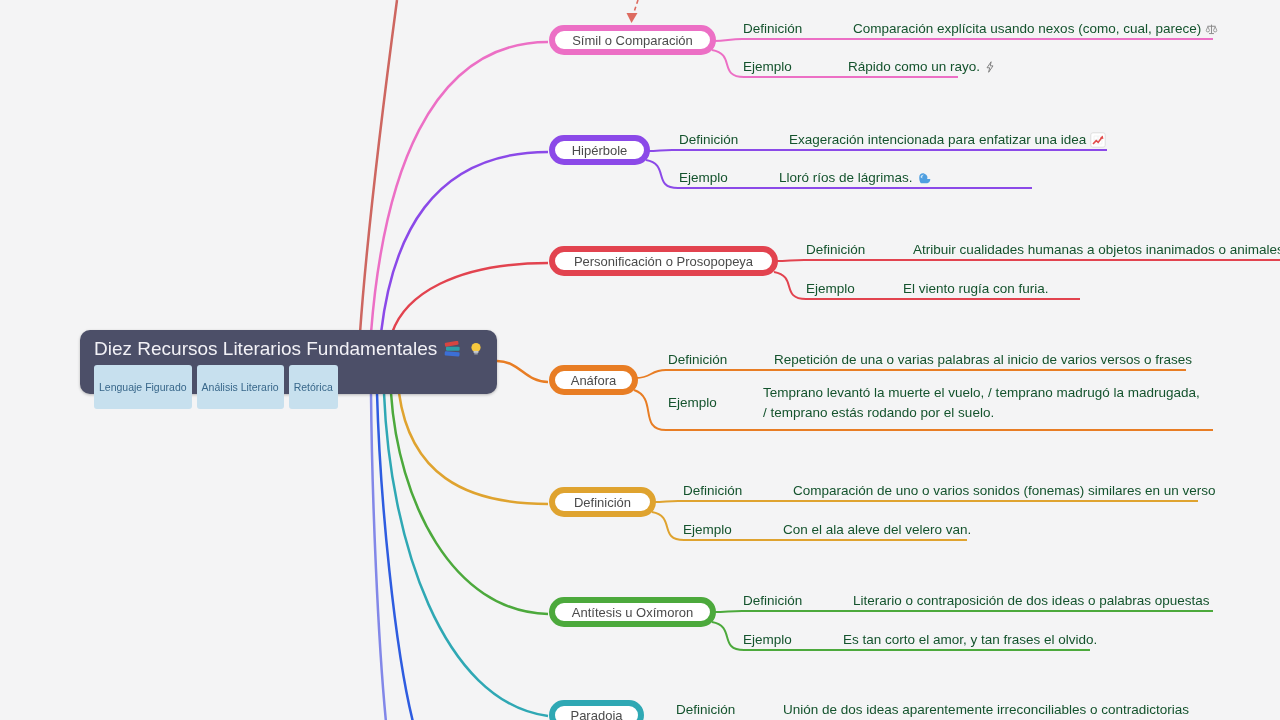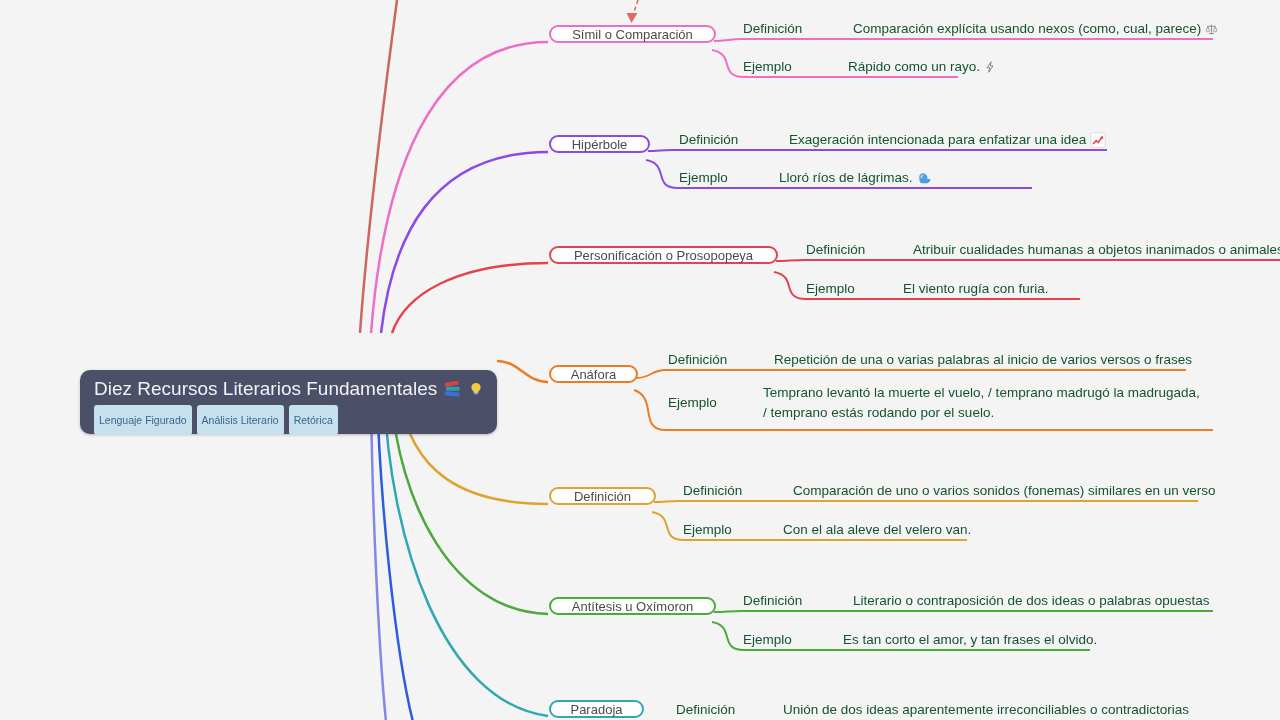--- a/index.html
+++ b/index.html
@@ -9,35 +9,35 @@
     font-family:"Liberation Sans","DejaVu Sans",sans-serif;
   }
   .stage{position:relative;width:1280px;height:720px;overflow:hidden;}
   svg.edges{position:absolute;left:0;top:0;z-index:1;}
 
   
   .root-node{
     position:absolute;left:80px;top:330px;width:417px;height:64px;
     background:#4c4f68;border-radius:10px;z-index:3;
     box-shadow:0 1px 3px rgba(0,0,0,.25);
-    box-sizing:border-box;padding:7px 14px 0 14px;margin-top:40px;
+    box-sizing:border-box;padding:7px 14px 0 14px;
   }
   .root-title{
     color:#f2f1f6;font-size:19px;line-height:24px;white-space:nowrap;
     display:flex;align-items:center;gap:6px;
   }
   .root-tags{margin-top:4px;display:flex;gap:5px;}
   .tag{
     background:#c7e0ee;color:#38678a;font-size:10.5px;line-height:14px;
-    padding:8px 5px;border-radius:3px;white-space:nowrap;
+    padding:15px 5px;border-radius:3px;white-space:nowrap;
   }
 
   
   .bnode{
-    position:absolute;height:18px;background:#ffffff;border:2px solid #0f766e;
+    position:absolute;height:30px;background:#ffffff;border:6px solid #0f766e;
     border-radius:16px;z-index:3;box-sizing:border-box;
     display:flex;align-items:center;justify-content:center;
     font-size:13px;color:#4b4b4b;white-space:nowrap;
   }
 
   
   .rowlabel,.rowtext{
     position:absolute;z-index:2;font-size:13.5px;line-height:20px;
     color:#14532d;white-space:nowrap;
   }

